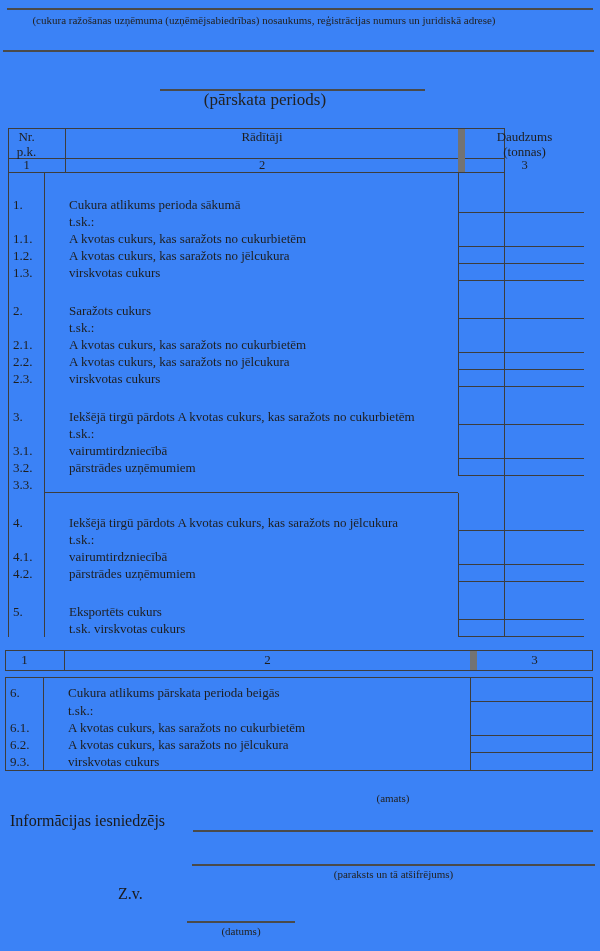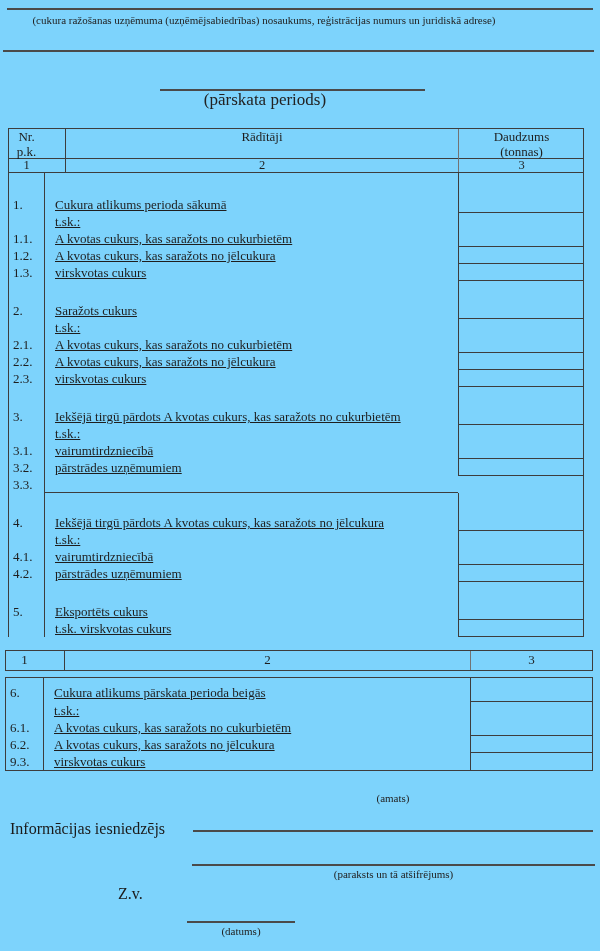--- a/index.html
+++ b/index.html
@@ -1,72 +1,72 @@
 <!DOCTYPE html>
 <html><head>
 <meta charset="utf-8">
 <style>
   * { margin:0; padding:0; box-sizing:border-box; }
   html,body { background:#ffffff; }
   body { font-family:"Liberation Serif", serif; color:#1e1e1e; }
   .page {
     position:relative; width:600px; height:951px;
-    background:#7dd3fc; overflow:hidden;
+    background:#3b82f6; overflow:hidden;
     font-family:"Liberation Serif", serif;
   }
   .rule { position:absolute; height:2px; background:#4a4a4a; }
   .caption { position:absolute; text-align:center; font-size:11px; line-height:13px; color:#222; }
 
   
   #company-line { top:8; left:7px; top:8px; width:586px; }
   #company-caption { top:14px; left:24px; width:480px; }
   #address-line { top:50px; left:3px; width:591px; }
   #period-line { top:89px; left:160px; width:265px; height:2px; }
   #period-caption { top:93px; left:150px; width:230px; font-size:17px; }
 
   
   #table1 {
-    position:absolute; top:128px; left:8px; width:576px;
+    position:absolute; top:128px; left:8px; width:497px;
     border:1px solid #3d3d3d; border-bottom:none;
     font-size:13px;
   }
   .hrow1, .hrow2 { display:grid; grid-template-columns:35px 414px 126px; border-bottom:1px solid #3d3d3d; }
   .hrow1 { height:30px; }
   .hrow2 { height:14px; font-size:12.5px; line-height:13px; }
   .hc { text-align:center; line-height:15px; font-size:13px; display:flex; flex-direction:column; align-items:center; }
   .hrow2 .hc { line-height:13px; font-size:12.5px; display:block; }
   .hc2 { border-left:1px solid #3d3d3d;margin-left:21px; }
-  .hc3 { border-left:1px solid #737373; }
+  .hc3 { border-left:7px solid #737373; }
 
   .trow { display:grid; }
   #table1-body .trow { grid-template-columns:35px 414px 126px; height:17px; }
   #table1-body .trow.spacer { height:21px; }
   #table1-body .trow.spacer-top { height:23px; }
   .cell { line-height:17px; white-space:nowrap; overflow:visible; font-size:13px; }
   .c1 { padding-left:4px; }
-  .c2 { border-left:1px solid #3d3d3d; padding-left:10px;text-decoration:underline; }
+  .c2 { border-left:1px solid #3d3d3d; padding-left:24px; }
   .c3 { border-left:1px solid #3d3d3d; }
   .c3.uline { border-bottom:1px solid #3d3d3d; }
 
   
   #table2-head {
     position:absolute; top:650px; left:5px; width:588px; height:21px;
     border:1px solid #3d3d3d; display:grid; grid-template-columns:37px 427px 122px;
   }
   #table2-head .hc { line-height:18px; font-size:13px; display:block; text-align:center; }
   #table2-body {
     position:absolute; top:677px; left:5px; width:588px;
     border:1px solid #3d3d3d;
   }
   #table2-body .trow { grid-template-columns:37px 427px 122px; height:17px; }
   #table2-body .trow:first-child { height:24px; }
   #table2-body .trow:first-child .cell { display:flex; align-items:flex-end; line-height:16px; padding-bottom:1px; }
 
   
-  #submitter-label { position:absolute; top:812px; left:10px; font-size:16px; color:#1a1a1a;margin-top:8px; }
+  #submitter-label { position:absolute; top:812px; left:10px; font-size:16px; color:#1a1a1a; }
   #amats-line { top:830px; left:193px; width:400px; }
   #amats-caption { top:792px; left:193px; width:400px; }
   #paraksts-line { top:864px; left:192px; width:403px; }
   #paraksts-caption { top:868px; left:192px; width:403px; }
   #zv-label { position:absolute; top:885px; left:118px; font-size:16px; color:#1a1a1a; }
   #datums-line { top:921px; left:187px; width:108px; }
   #datums-caption { top:925px; left:187px; width:108px; }
 </style>
 </head>
 <body>

